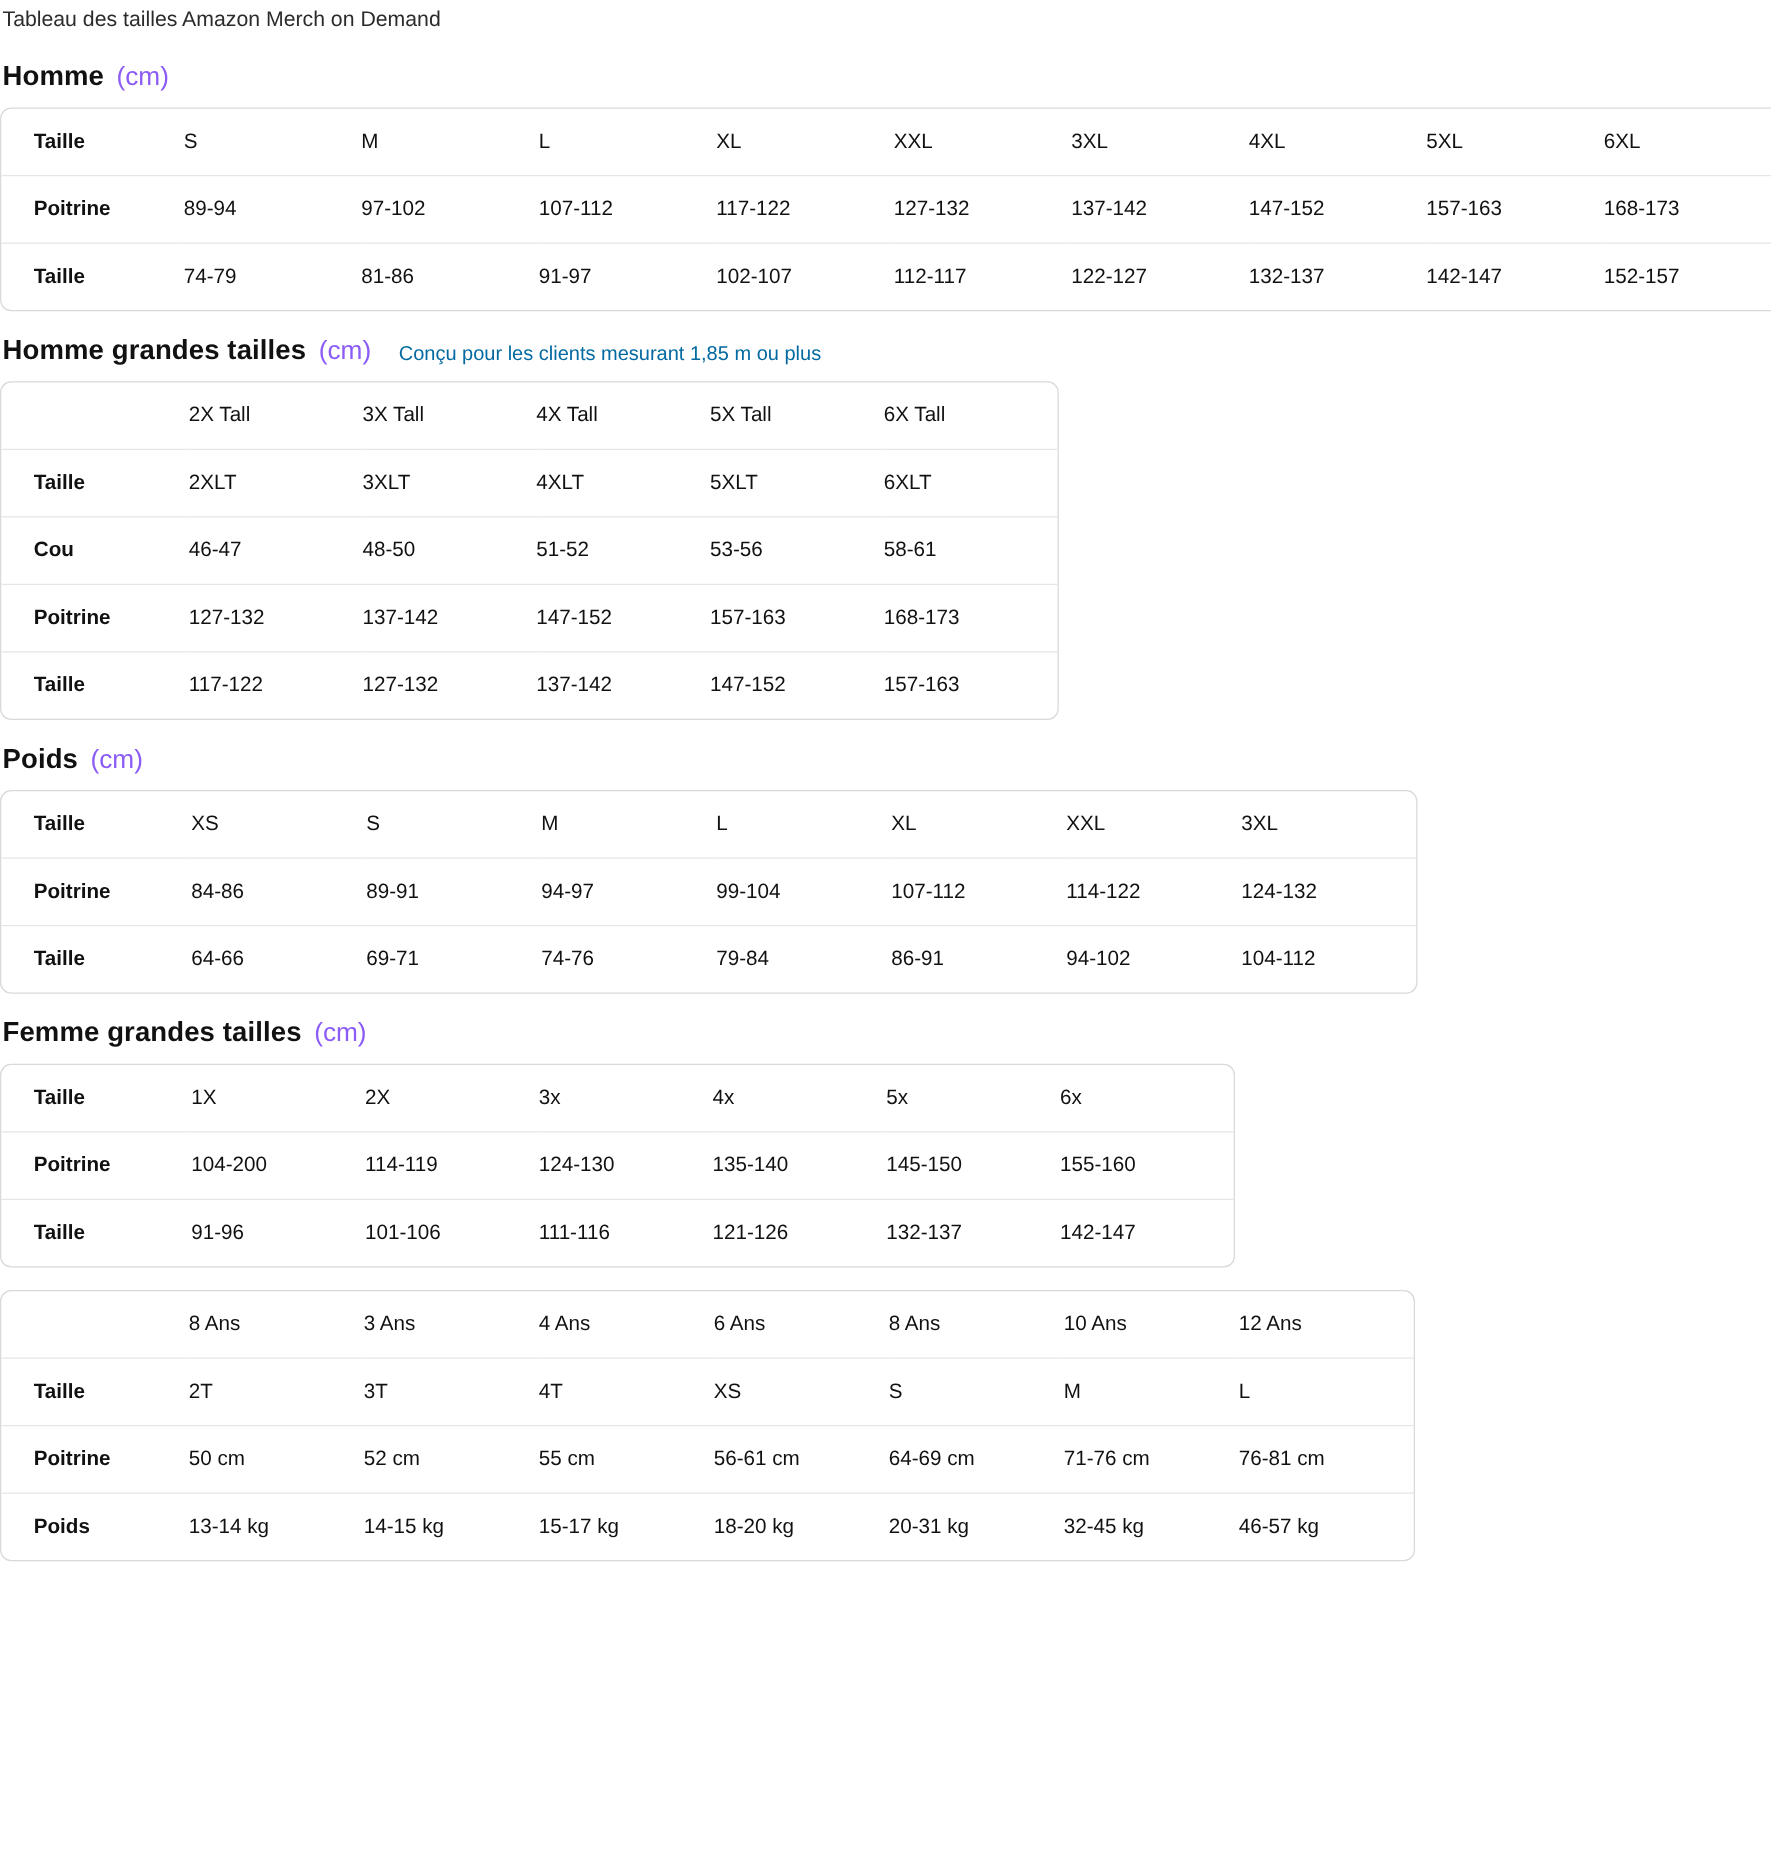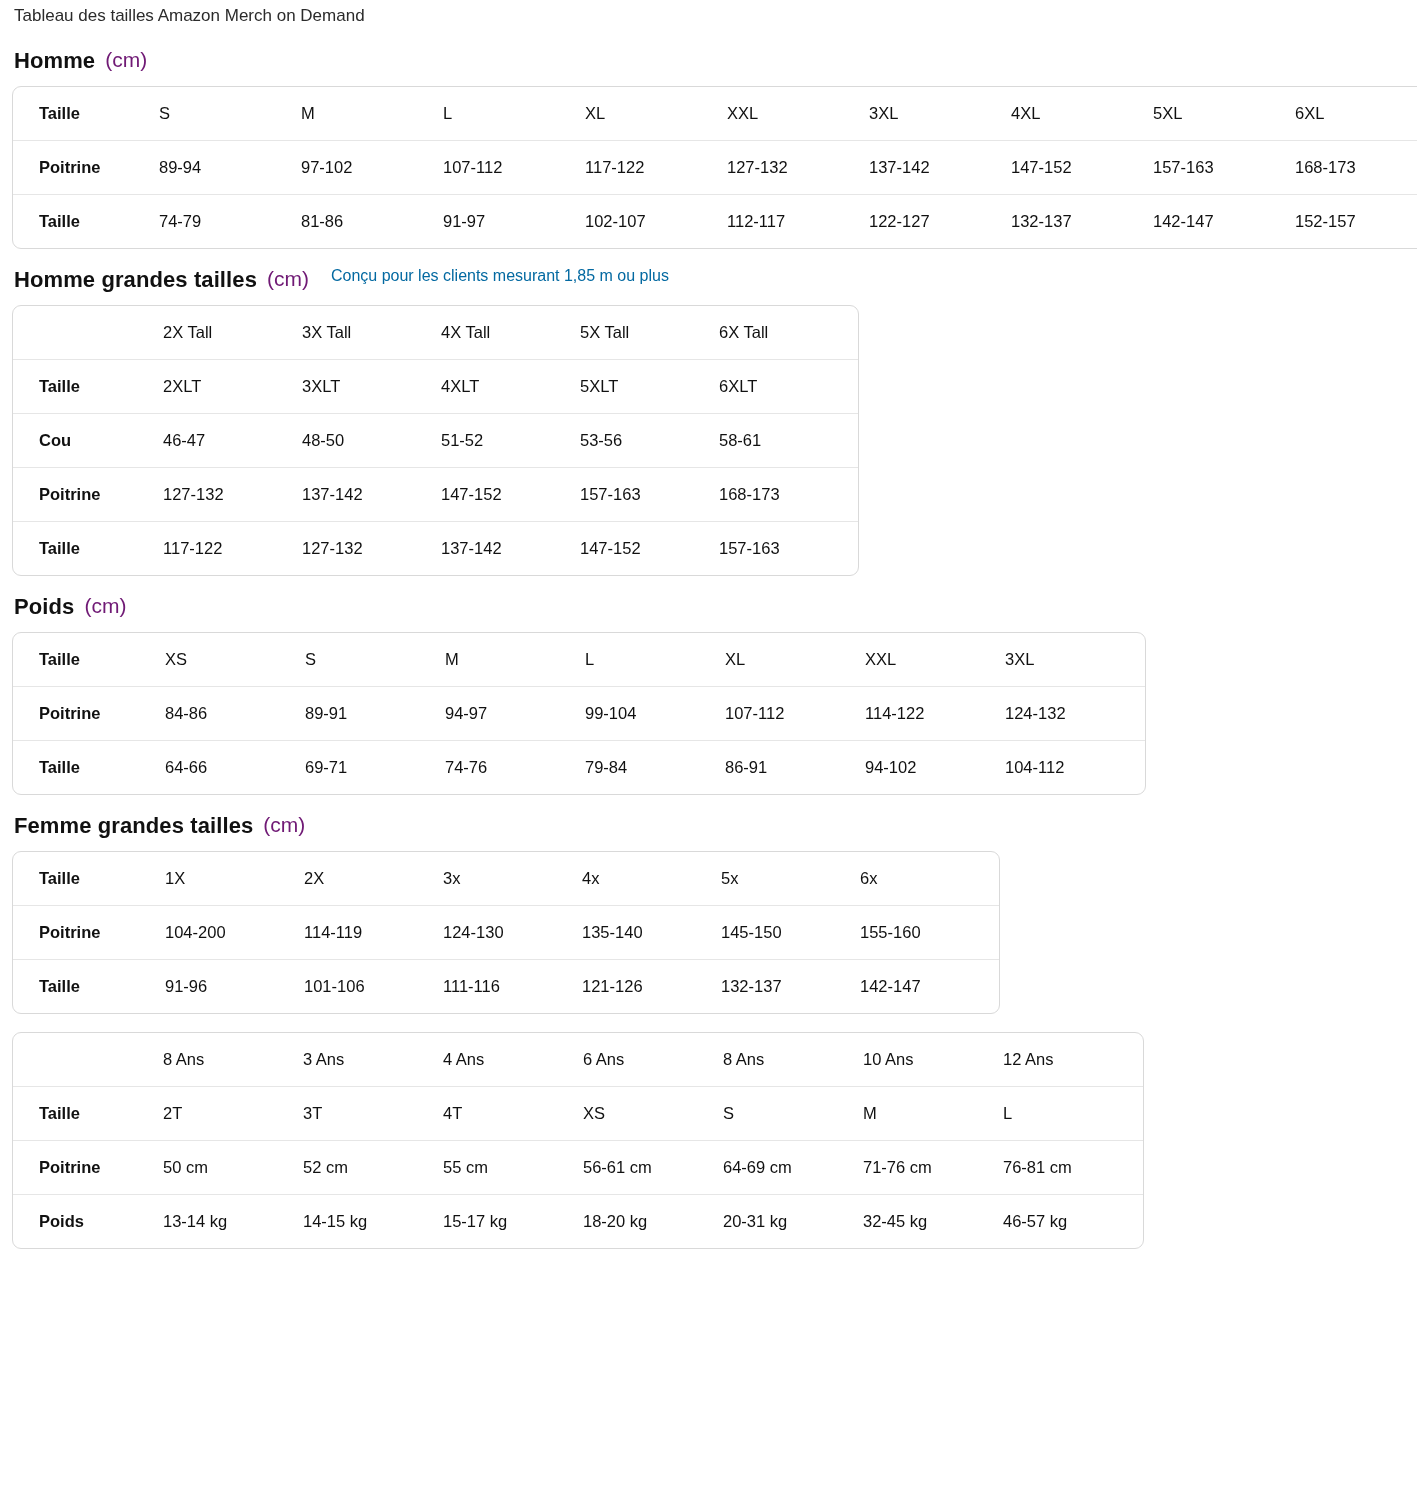--- a/index.html
+++ b/index.html
@@ -10,50 +10,50 @@
   body {
     width: 1417px;
     min-height: 1500px;
     font-family: "Liberation Sans", sans-serif;
     color: #111111;
     -webkit-font-smoothing: antialiased;
   }
   .page {
     width: 1296px;
     box-sizing: border-box;
-    padding: 0 0 20px 12px;
+    padding: 0 0 20px 0;
   }
   .doc-title {
     font-size: 17px;
     color: #2b2b2b;
     padding: 0 0 0 2px;
     margin: 0;
     line-height: 28px;
     padding-top: 2px;
   }
   .section {
     margin-top: 18px;
   }
   .section-heading {
     display: flex;
-    align-items: flex-start;
+    align-items: flex-end;
     gap: 10px;
     padding-left: 2px;
     margin-bottom: 12px;
   }
   .section-heading .h-main {
     font-size: 22px;
     font-weight: bold;
     color: #111;
     letter-spacing: 0.1px;
   }
   .section-heading .h-unit {
     font-size: 21px;
     font-weight: normal;
-    color: #701a75;
+    color: #8b5cf6;
   }
   .section-heading .h-note {
     font-size: 16px;
     font-weight: normal;
     color: #0369a1;
     margin-left: 12px;
   }
   table.size-table {
     border-collapse: separate;
     border-spacing: 0;

